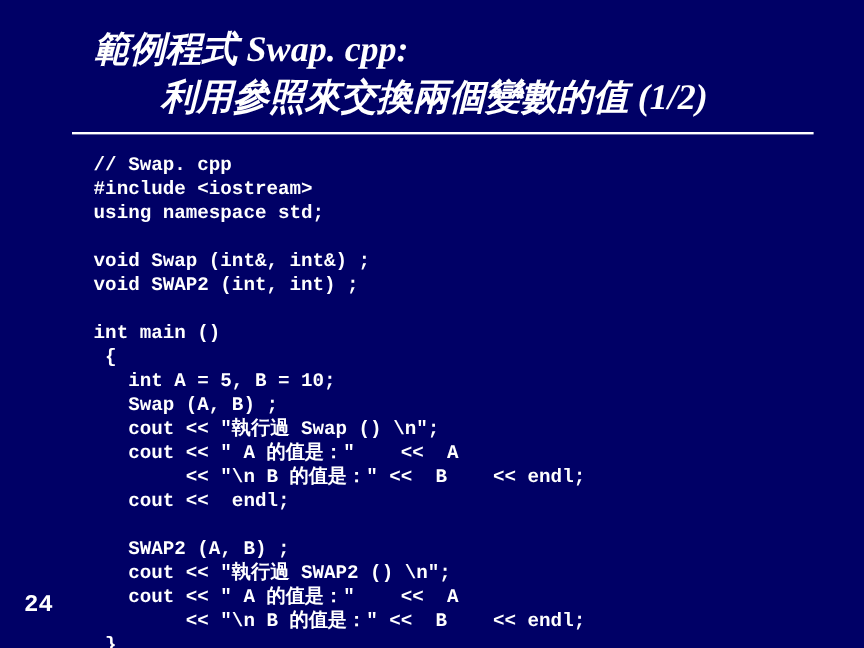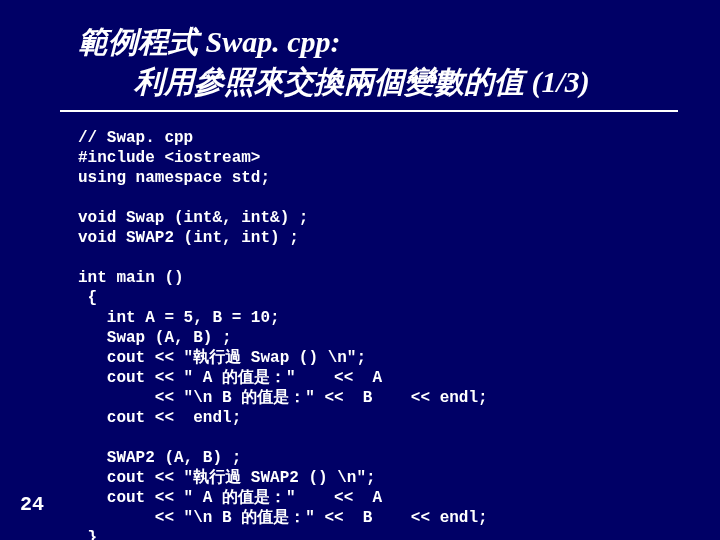--- a/index.html
+++ b/index.html
@@ -63,21 +63,21 @@
     font-family: Liberation Mono, monospace;
   }
 </style>
 </head>
 <body>
 
 <div class="slide">
 
   <div class="title-block">
     <div class="title-line">範例程式 Swap. cpp:</div>
-    <div class="title-line title-indent">利用參照來交換兩個變數的值 (1/3)</div>
+    <div class="title-line title-indent">利用參照來交換兩個變數的值 (1/2)</div>
   </div>
 
   <div class="rule"></div>
 
   <div class="code-block">// Swap. cpp
 #include &lt;iostream&gt;
 using namespace std;
 
 void Swap (int&amp;, int&amp;) ;
 void SWAP2 (int, int) ;

